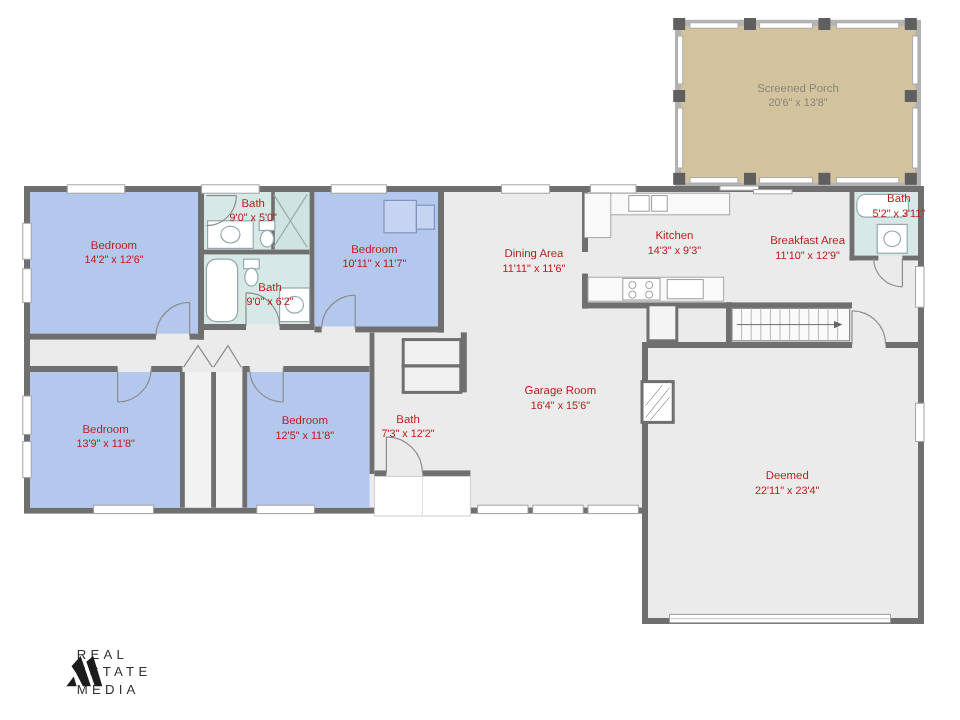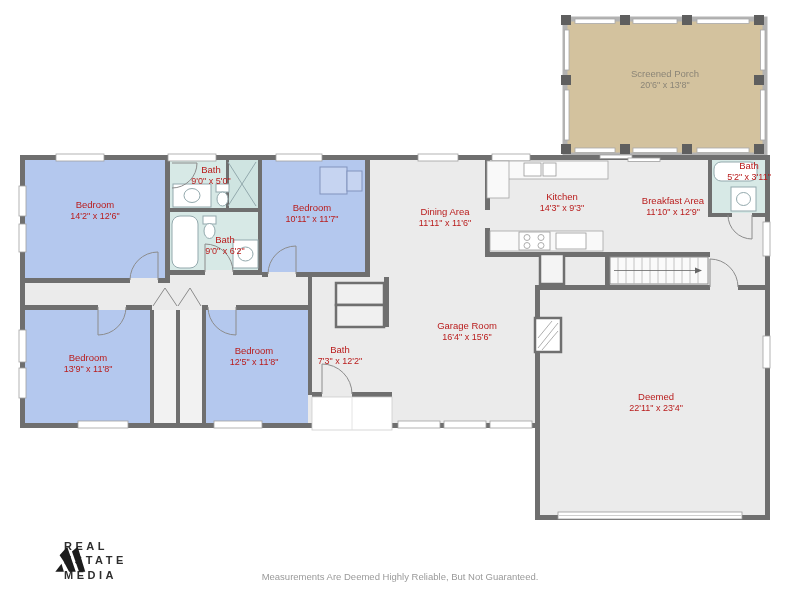--- a/index.html
+++ b/index.html
@@ -7,21 +7,21 @@
         font-family:"Liberation Sans","DejaVu Sans",sans-serif;}
   .plan svg{position:absolute;left:0;top:0;}
   .room-label{position:absolute;transform:translate(-50%,-50%);text-align:center;
               color:#b91c1c;white-space:nowrap;z-index:5;}
   .room-label .rname{display:block;font-size:9.5px;line-height:1.25;}
   .room-label .rdims{display:block;font-size:9px;line-height:1.25;}
   .room-label.porch{color:#8b8577;}
   .footer-logo{position:absolute;left:52px;top:539px;display:flex;align-items:center;z-index:6;}
   .logo-text{margin-left:12px;color:#2e2e2e;font-size:11px;letter-spacing:3.5px;
              line-height:1.3;font-weight:500;}
-  .logo-text span{display:block;font-weight:bold;}
+  .logo-text span{display:block;}
   .disclaimer{position:absolute;left:0;top:571px;width:800px;text-align:center;
               font-size:9.5px;color:#9a9a9a;z-index:6;}
 </style>
 </head>
 <body>
 
 <div class="plan">
 
 <svg width="800" height="600" viewBox="0 0 800 600">
 
@@ -315,15 +315,14 @@
     <path d="M3.5 33.5 L10 25 L12.5 33.5 Z" fill="#1c1c1c"></path>
     <path d="M8 16 L16 7 L25 33.5 L18 33.5 L12 22 Z" fill="#1c1c1c"></path>
     <path d="M21 12 L27 7 L35 33.5 L28.5 33.5 Z" fill="#1c1c1c"></path>
   </svg>
   <div class="logo-text">
     <span>REAL</span>
     <span>ESTATE</span>
     <span>MEDIA</span>
   </div>
 </div>
-<div class="disclaimer">Measurements Are Deemed Highly Reliable, But Not Guaranteed.</div>
 
 </div>
 
 </body></html>

